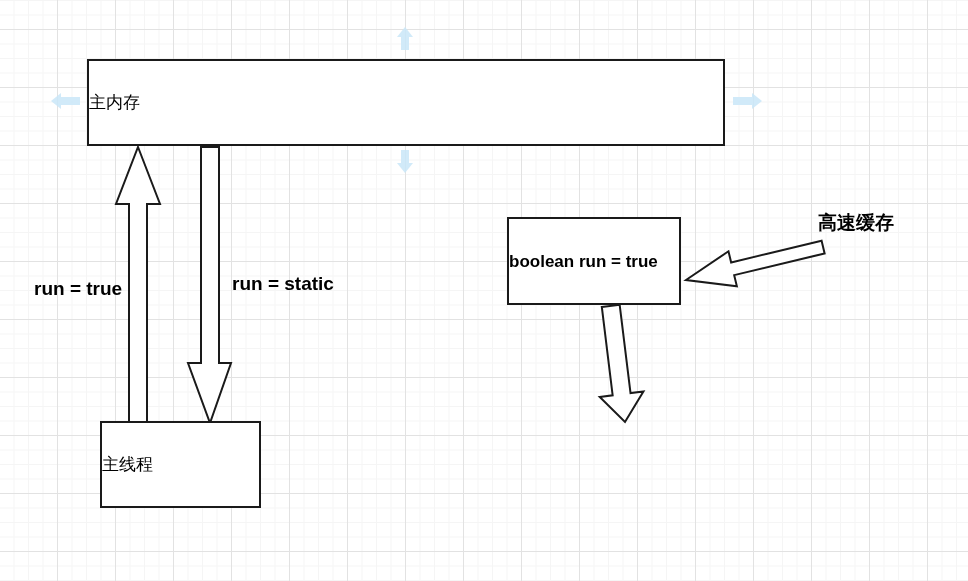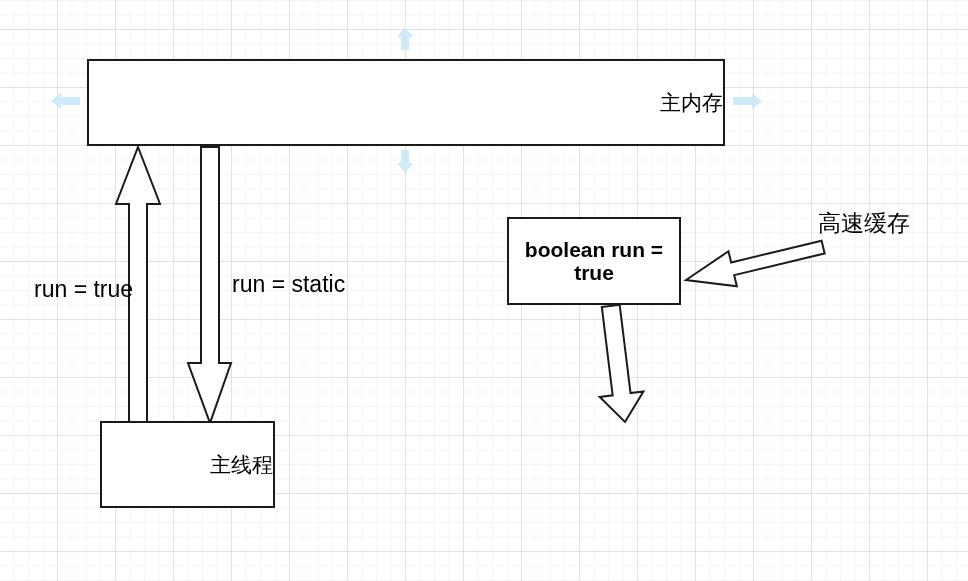--- a/index.html
+++ b/index.html
@@ -14,28 +14,28 @@
       linear-gradient(to bottom,#f5f5f5 1px,transparent 1px);
     background-size:58px 58px,58px 58px,14.5px 14.5px,14.5px 14.5px;
     background-position:57px 29px,57px 29px,13.5px 0px,13.5px 0px;
   }
   .arrow-layer{position:absolute;left:0;top:0;width:968px;height:581px;}
   .shape{fill:#ffffff;stroke:#1a1a1a;stroke-width:2;stroke-linejoin:miter;}
   .pan{fill:#c9e6f8;opacity:.85;}
   .node{
     position:absolute;box-sizing:border-box;background:#ffffff;
     border:2px solid #1a1a1a;display:flex;flex-direction:column;
-    align-items:flex-end;justify-content:center;text-align:center;
-    font-size:21px;line-height:23px;
+    align-items:flex-start;justify-content:center;text-align:center;
+    font-size:17px;line-height:23px;
   }
   .node-main-memory{left:87px;top:59px;width:638px;height:87px;}
-  .node-main-thread{left:100px;top:421px;width:175px;height:87px;}
+  .node-main-thread{left:100px;top:421px;width:161px;height:87px;}
   .node-t-thread{left:521px;top:421px;width:176px;height:87px;}
   .node-cache{left:507px;top:217px;width:174px;height:88px;font-weight:bold;}
-  .free-label{position:absolute;font-size:23px;line-height:20px;white-space:nowrap;}
+  .free-label{position:absolute;font-size:19px;line-height:20px;white-space:nowrap;font-weight:bold;}
   .label-run-true{left:34px;top:279px;}
   .label-run-false{left:232px;top:274px;}
   .label-cache-caption{left:818px;top:213px;}
 </style>
 </head>
 <body>
 
 <div class="canvas">
 
   <svg class="arrow-layer" viewBox="0 0 968 581" xmlns="http://www.w3.org/2000/svg">

